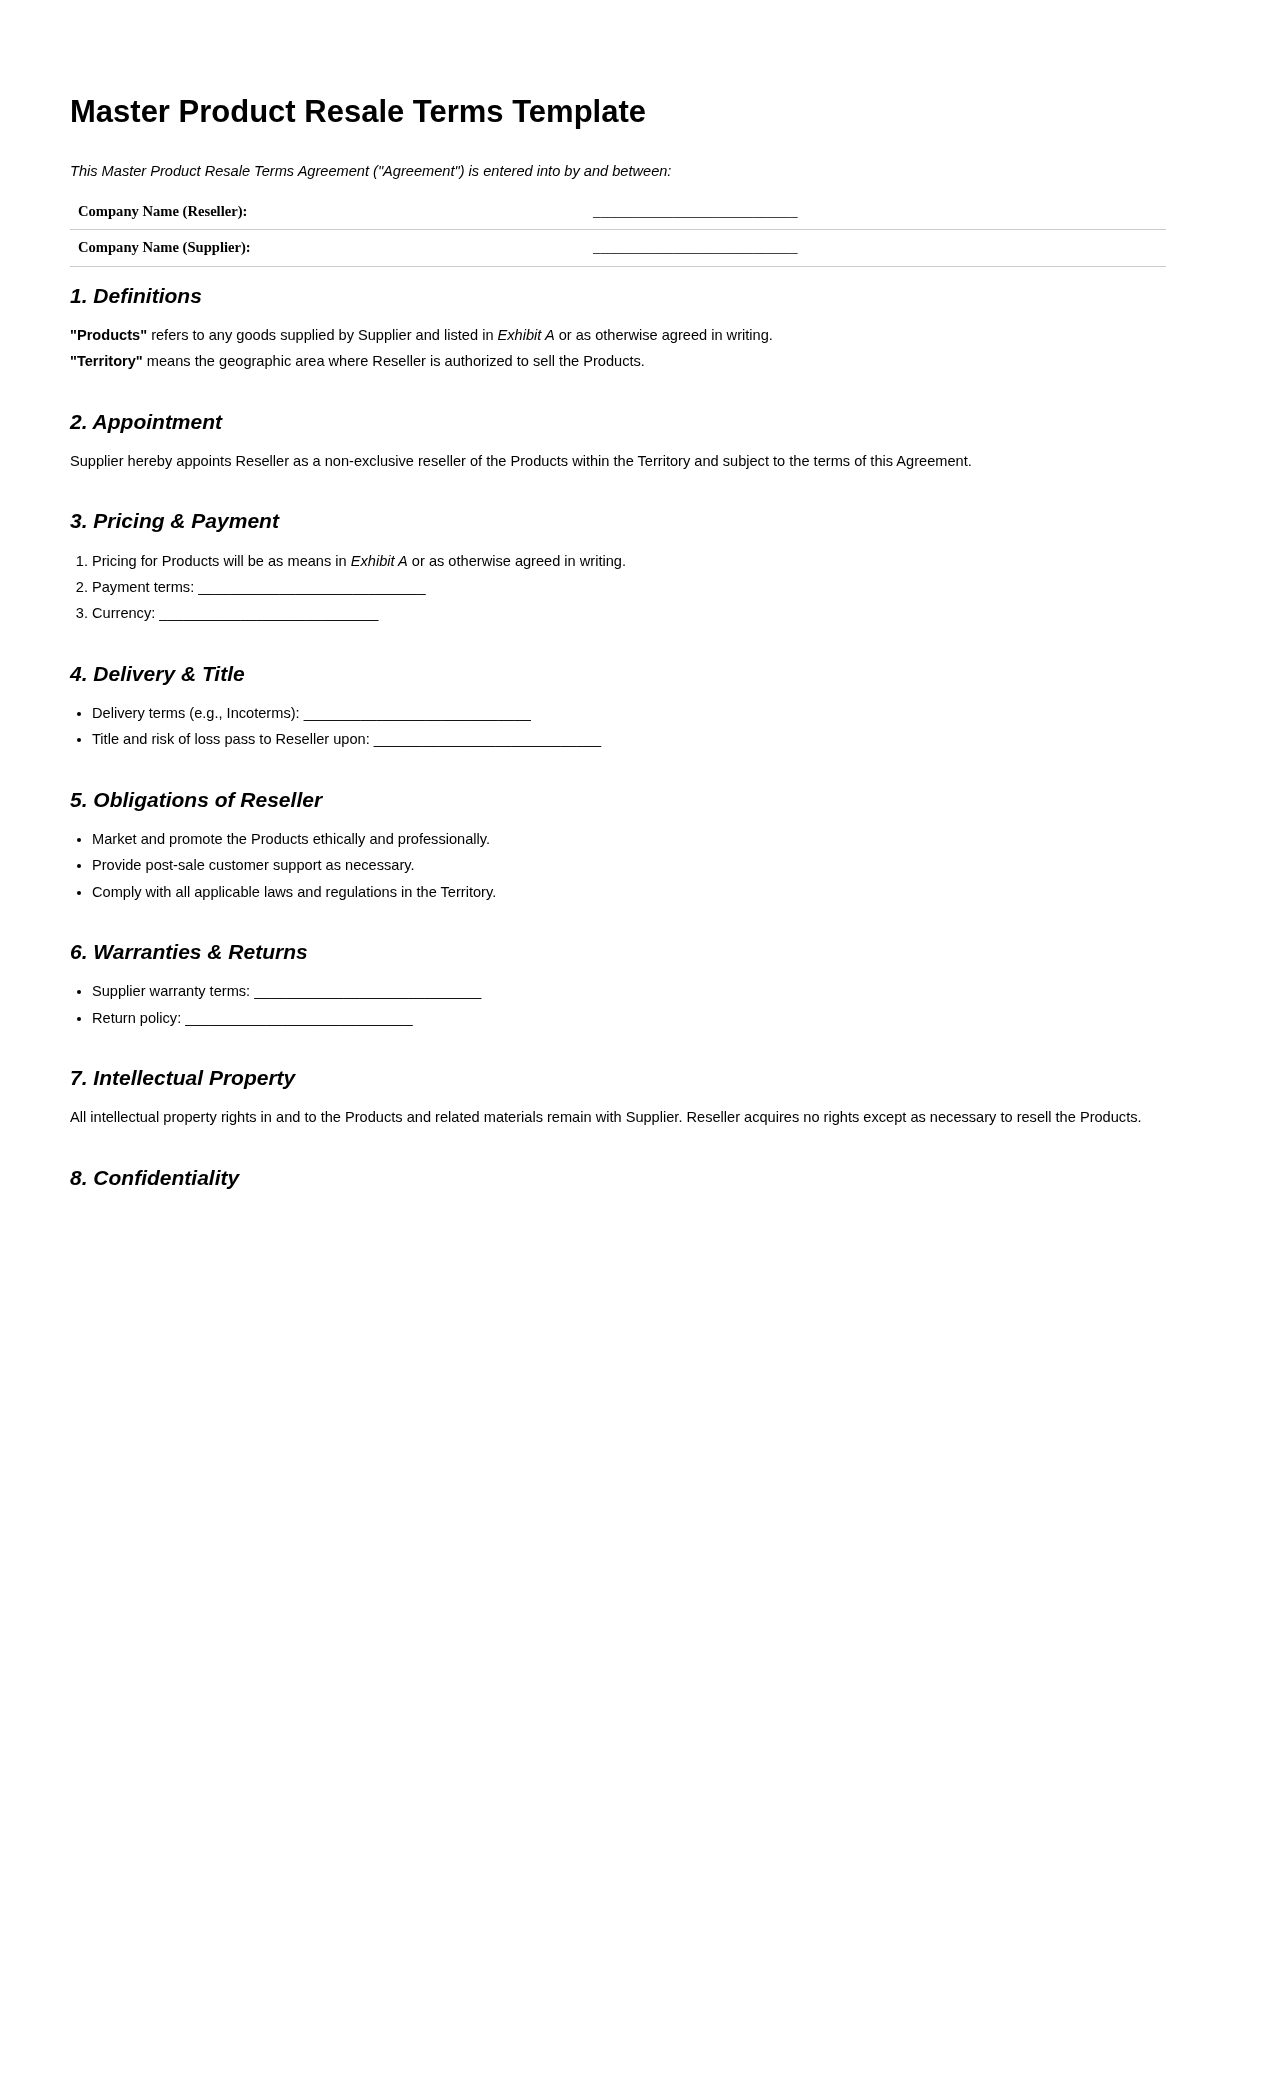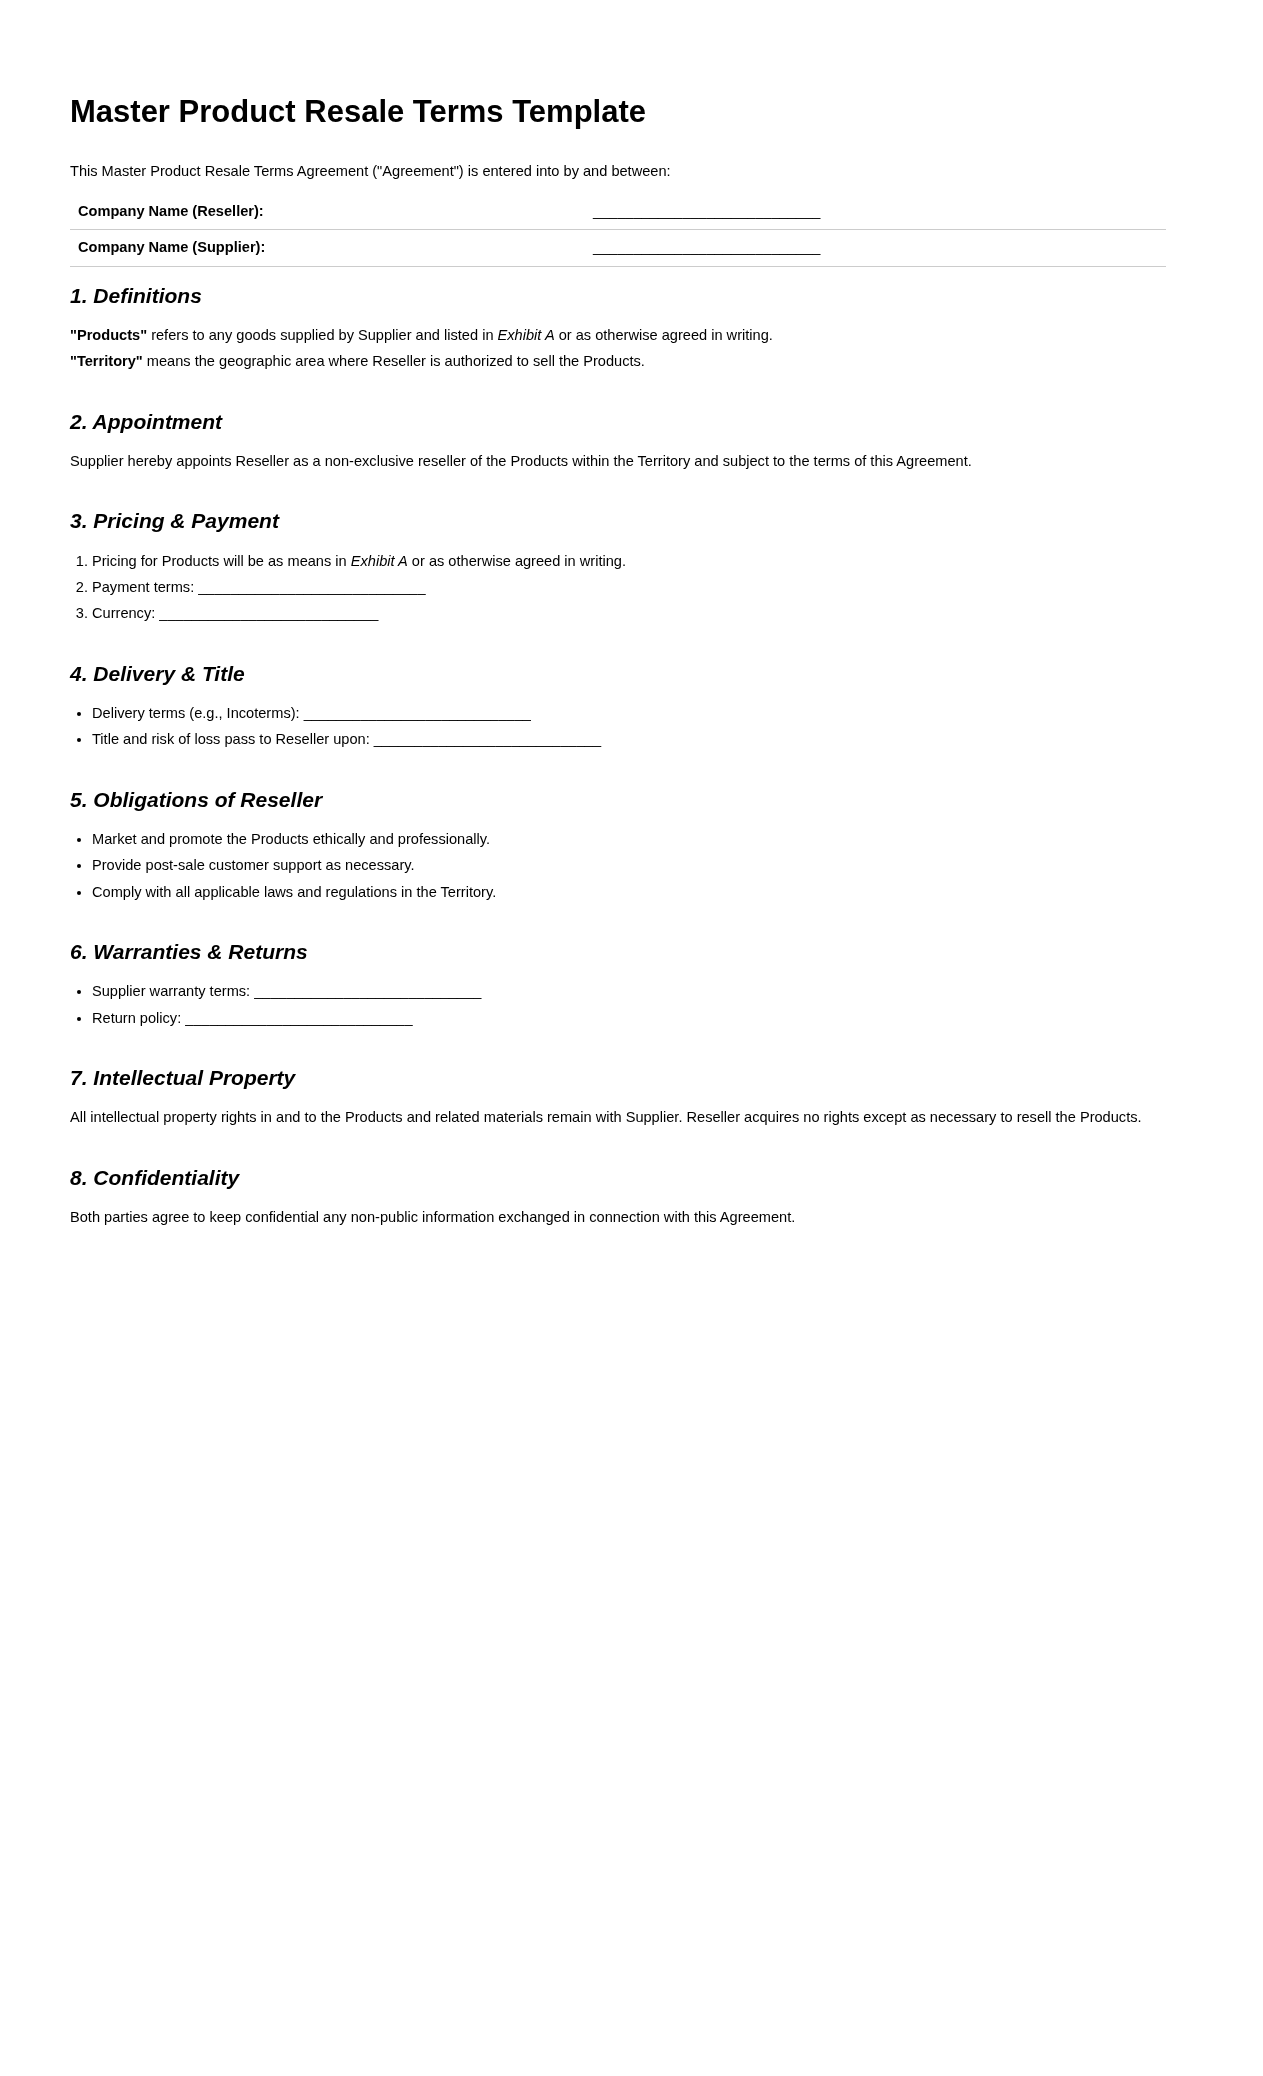--- a/index.html
+++ b/index.html
@@ -24,25 +24,27 @@
     padding: 94px 97px 0 70px;
   }
   h1 {
     font-size: 31px;
     line-height: 1.15;
     font-weight: bold;
     margin: 0 0 28px 0;
   }
   .intro {
     margin: 0 0 10px 0;
+    font-style: italic;
   }
   table.parties {
     width: 100%;
     border-collapse: collapse;
     margin: 0;
+    font-family: Liberation Serif, serif;
   }
   table.parties td {
     border-bottom: 1px solid #cccccc;
     padding: 4px 8px 5px 8px;
     vertical-align: top;
   }
   table.parties td.lbl {
     font-weight: bold;
     width: 47%;
   }
@@ -128,16 +130,15 @@
     <h2>6. Warranties &amp; Returns</h2>
     <ul class="bullet-list">
       <li>Supplier warranty terms: ____________________________</li>
       <li>Return policy: ____________________________</li>
     </ul>
 
     <h2>7. Intellectual Property</h2>
     <p class="para">All intellectual property rights in and to the Products and related materials remain with Supplier. Reseller acquires no rights except as necessary to resell the Products.</p>
 
     <h2>8. Confidentiality</h2>
-    <p class="para">Both parties agree to keep confidential any non-public information exchanged in connection with this Agreement.</p>
 
   </div>
 </div>
 
 </body></html>

